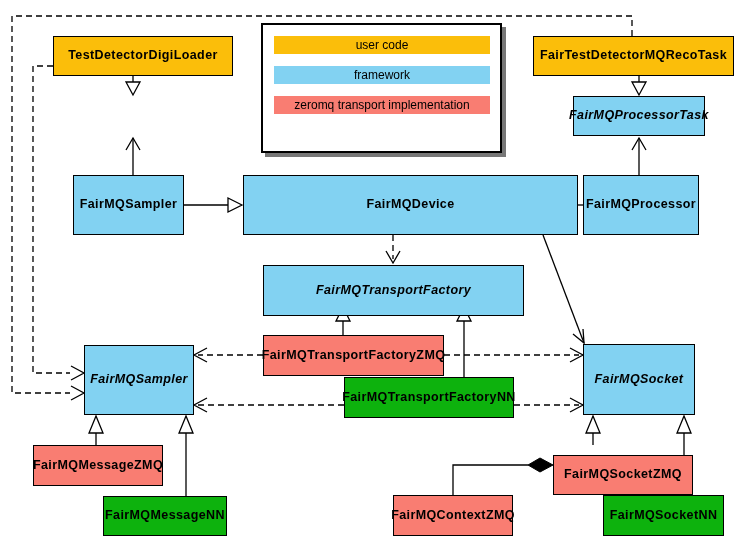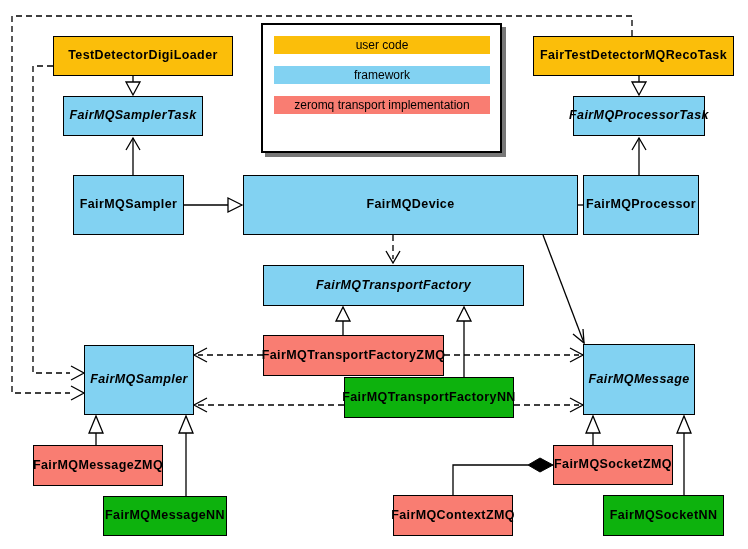--- a/index.html
+++ b/index.html
@@ -158,57 +158,54 @@
       <span>zeromq transport implementation</span>
     </div>
   </div>
 
   <div class="node cat-user_code" style="left:53px;top:36px;width:180px;height:40px">
     <span>TestDetectorDigiLoader</span>
   </div>
   <div class="node cat-user_code" style="left:533px;top:36px;width:201px;height:40px">
     <span>FairTestDetectorMQRecoTask</span>
   </div>
-  <div class="node cat-framework abstract" style="left:63px;top:96px;width:140px;height:40px">
-    <span>FairMQSamplerTask</span>
-  </div>
   <div class="node cat-framework abstract" style="left:573px;top:96px;width:132px;height:40px">
     <span>FairMQProcessorTask</span>
   </div>
   <div class="node cat-framework" style="left:73px;top:175px;width:111px;height:60px">
     <span>FairMQSampler</span>
   </div>
   <div class="node cat-framework" style="left:243px;top:175px;width:335px;height:60px">
     <span>FairMQDevice</span>
   </div>
   <div class="node cat-framework" style="left:583px;top:175px;width:116px;height:60px">
     <span>FairMQProcessor</span>
   </div>
-  <div class="node cat-framework abstract" style="left:263px;top:265px;width:261px;height:41px">
+  <div class="node cat-framework abstract" style="left:263px;top:265px;width:261px;height:51px">
     <span>FairMQTransportFactory</span>
   </div>
   <div class="node cat-zeromq" style="left:263px;top:335px;width:181px;height:41px">
     <span>FairMQTransportFactoryZMQ</span>
   </div>
   <div class="node cat-nanomsg" style="left:344px;top:377px;width:170px;height:41px">
     <span>FairMQTransportFactoryNN</span>
   </div>
   <div class="node cat-framework abstract" style="left:84px;top:345px;width:110px;height:70px">
     <span>FairMQSampler</span>
   </div>
   <div class="node cat-framework abstract" style="left:583px;top:344px;width:112px;height:71px">
-    <span>FairMQMessage</span>
+    <span>FairMQSocket</span>
   </div>
   <div class="node cat-zeromq" style="left:33px;top:445px;width:130px;height:41px">
     <span>FairMQMessageZMQ</span>
   </div>
   <div class="node cat-nanomsg" style="left:103px;top:496px;width:124px;height:40px">
     <span>FairMQMessageNN</span>
   </div>
-  <div class="node cat-zeromq" style="left:553px;top:445px;width:120px;height:40px">
+  <div class="node cat-zeromq" style="left:553px;top:455px;width:140px;height:40px">
     <span>FairMQSocketZMQ</span>
   </div>
   <div class="node cat-zeromq" style="left:393px;top:495px;width:120px;height:41px">
     <span>FairMQContextZMQ</span>
   </div>
   <div class="node cat-nanomsg" style="left:603px;top:495px;width:121px;height:41px">
     <span>FairMQSocketNN</span>
   </div>
 
 </div>

